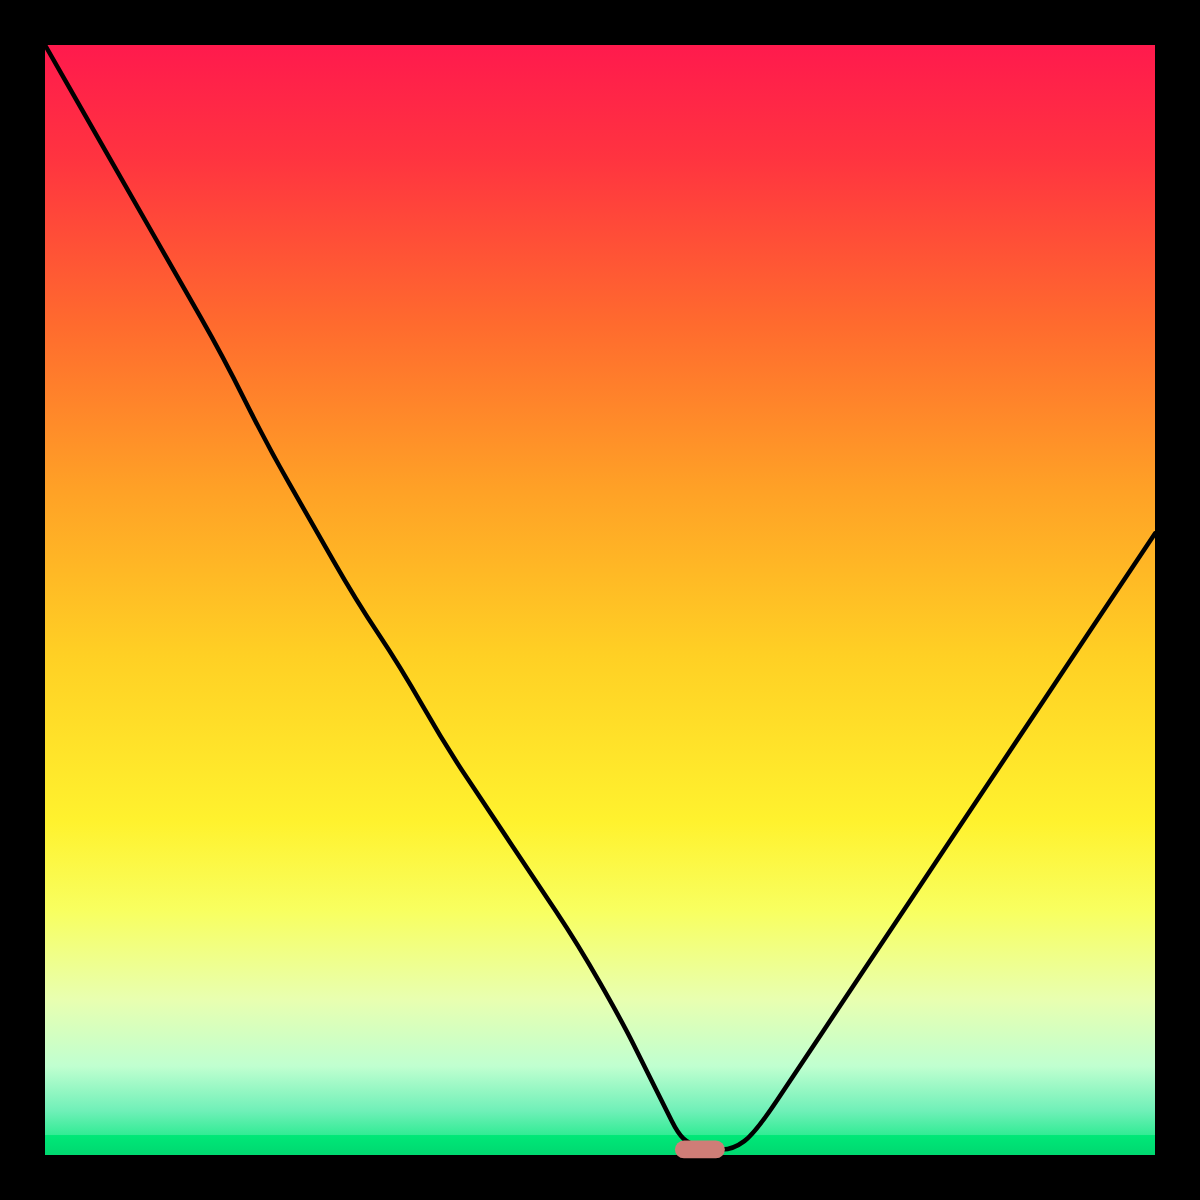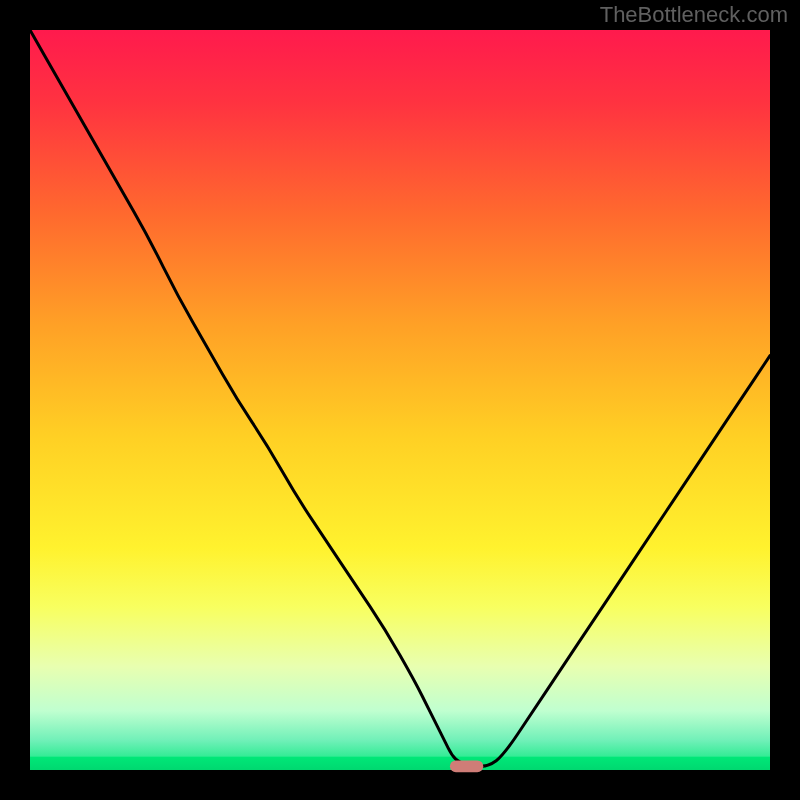--- a/index.html
+++ b/index.html
@@ -22,21 +22,20 @@
     font-weight: 500;
     z-index: 10;
     letter-spacing: 0;
   }
   svg { display: block; }
 </style>
 </head>
 <body>
 
 <div class="chart-wrap">
-  <div class="watermark">TheBottleneck.com</div>
   <svg id="chart-svg" width="800" height="800" viewBox="0 0 800 800">
     <defs>
       <linearGradient id="bg-grad" x1="0" y1="0" x2="0" y2="1">
           <stop offset="0%" stop-color="#ff1a4d"></stop>
           <stop offset="10%" stop-color="#ff3340"></stop>
           <stop offset="25%" stop-color="#ff6a2e"></stop>
           <stop offset="40%" stop-color="#ffa126"></stop>
           <stop offset="55.00000000000001%" stop-color="#ffd024"></stop>
           <stop offset="70%" stop-color="#fff22e"></stop>
           <stop offset="78%" stop-color="#f8ff60"></stop>

